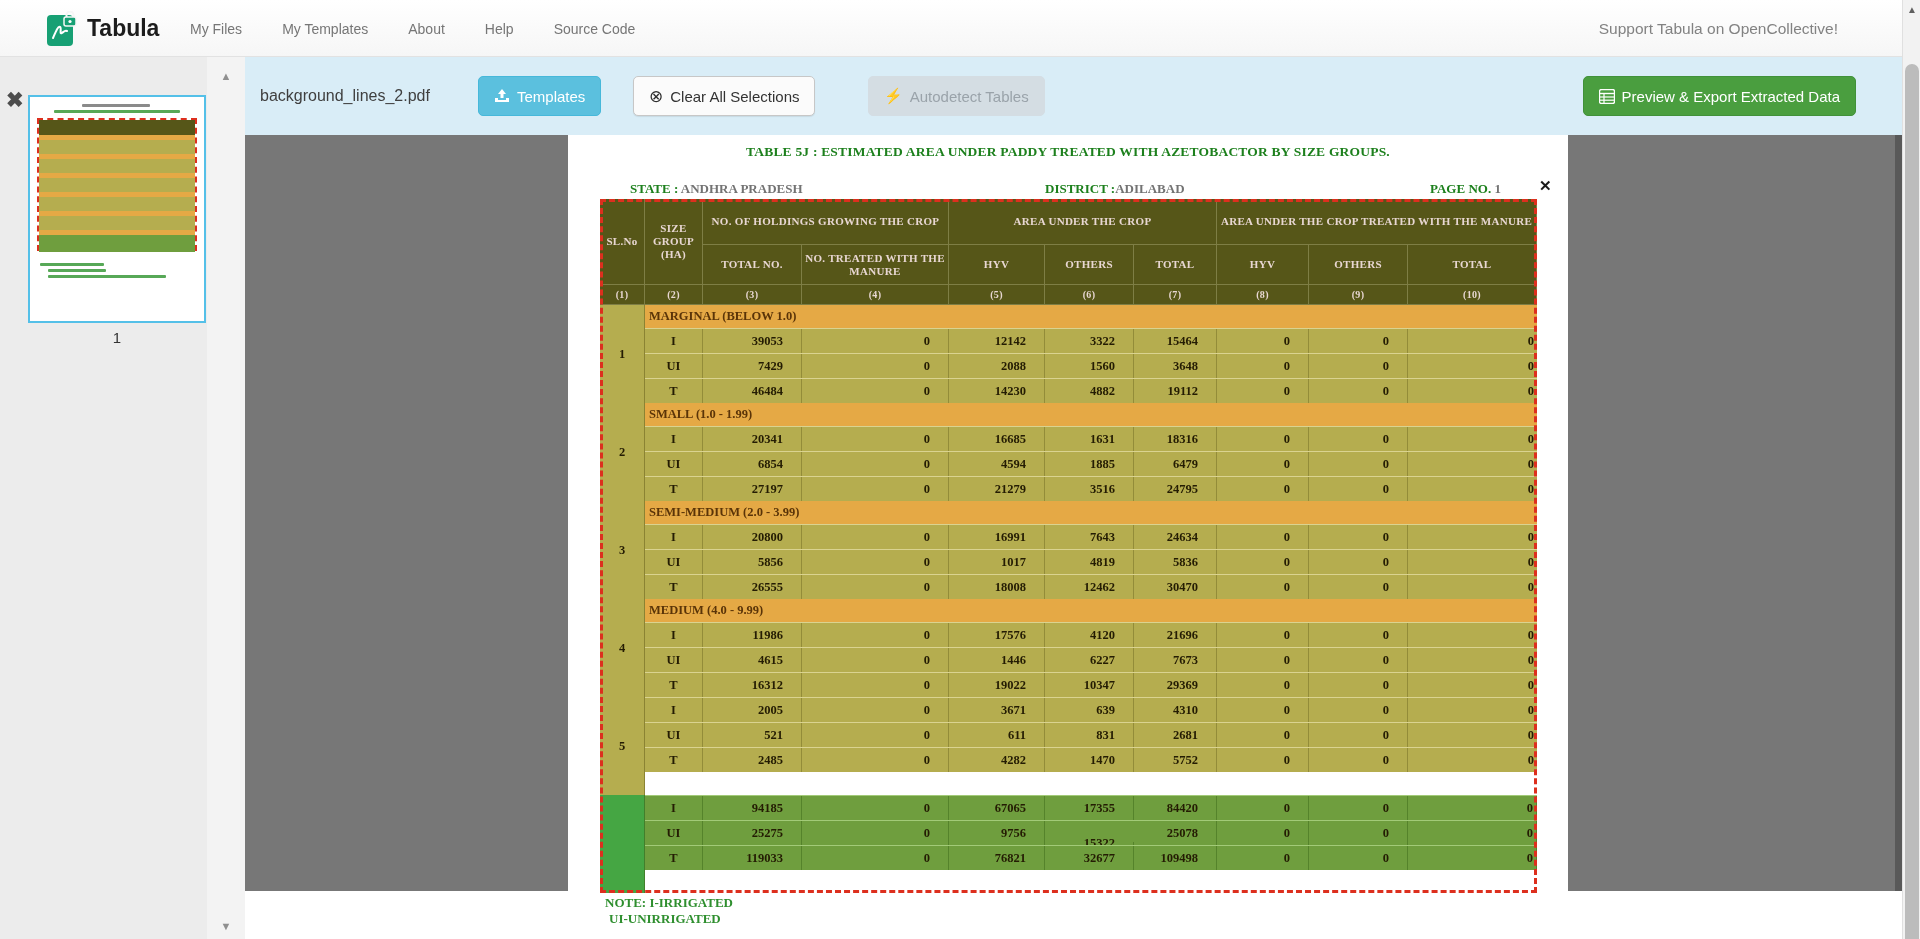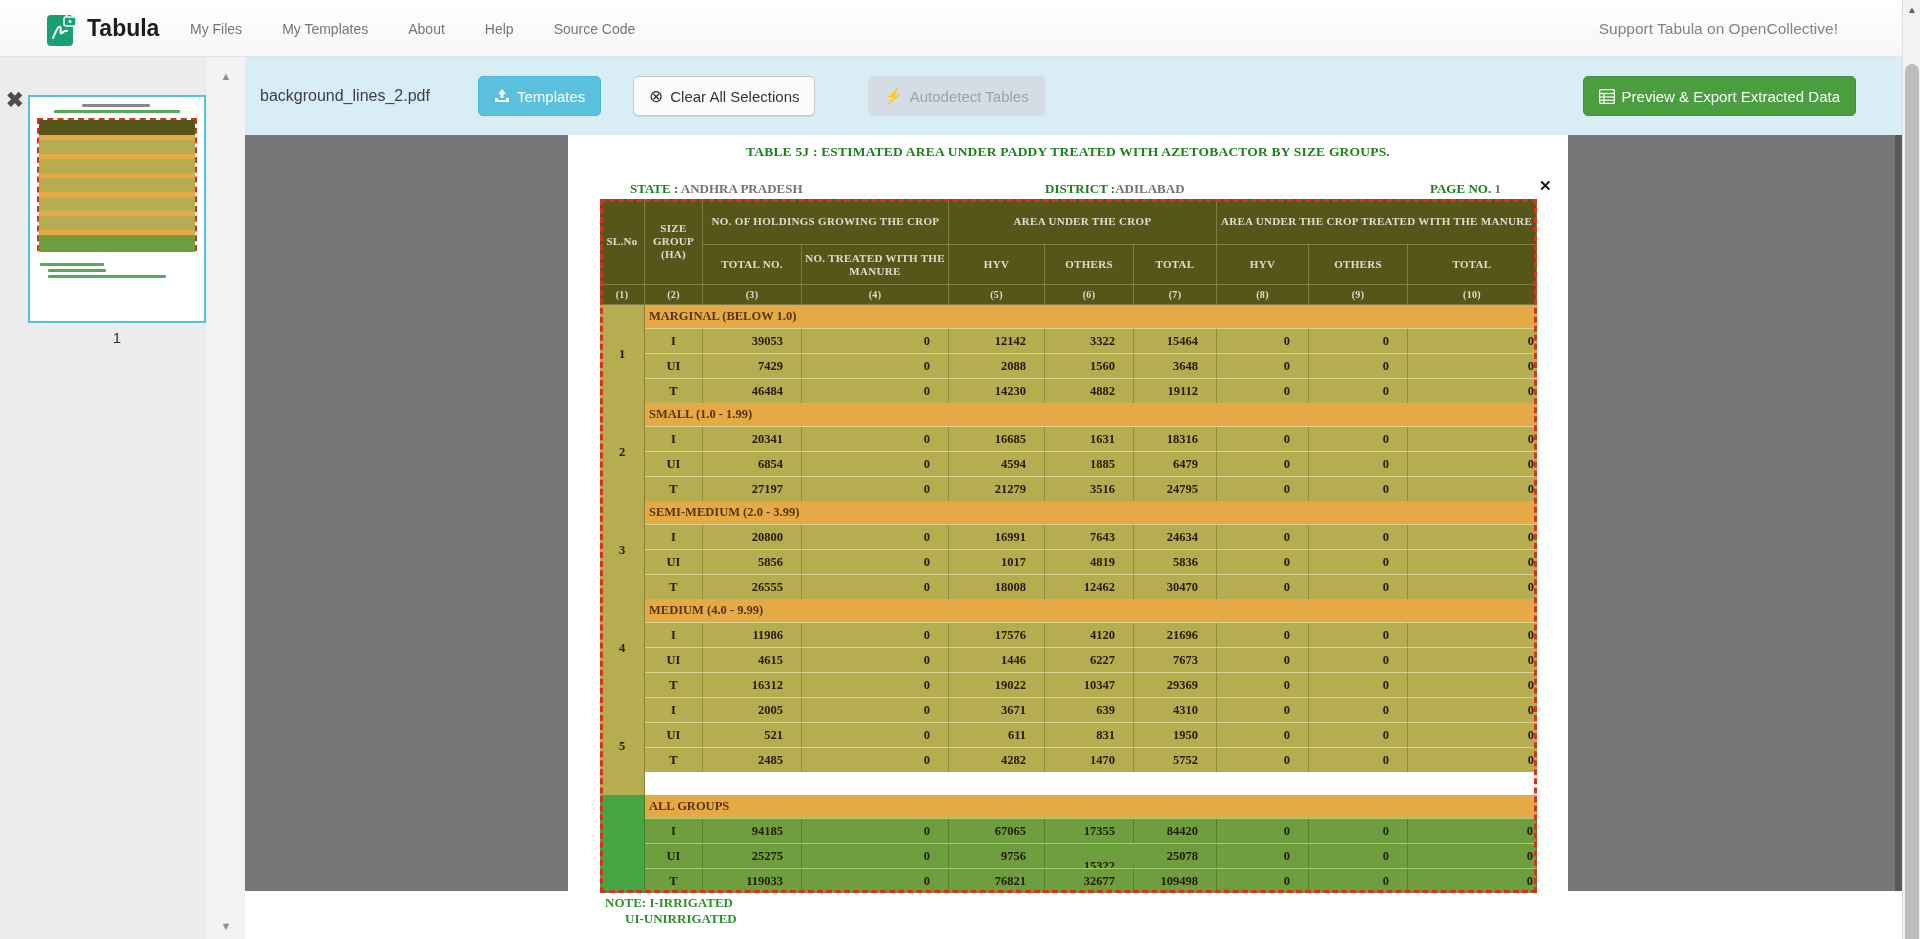--- a/index.html
+++ b/index.html
@@ -56,21 +56,21 @@
   .pdf-page { position:absolute; left:323px; top:0; width:1000px; height:804px; background:#ffffff;
               font-family:"Liberation Serif", serif; cursor:crosshair; }
   .pdf-title { position:absolute; left:0; top:9px; width:100%; text-align:center;
                color:#1d801d; font-weight:bold; font-size:13.5px; letter-spacing:.2px; }
   .pdf-meta { position:absolute; top:46px; font-weight:bold; font-size:13px; white-space:nowrap; }
   .meta-green { color:#1d801d; }
   .meta-dark { color:#737373; }
   .sel-close { position:absolute; left:971px; top:43px; font-family:"Liberation Sans",sans-serif;
                font-size:15px; font-weight:bold; color:#1a1a1a; cursor:pointer; line-height:1; }
   .pdf-notes { position:absolute; left:37px; top:760px; color:#2f8f2f; font-weight:bold; font-size:13px; line-height:16px; }
-  .pdf-notes .n2 { margin-left:20px; }
+  .pdf-notes .n2 { margin-left:4px; }
 
   
   .pdf-table { position:absolute; left:32px; top:64px; width:937px;
                font-family:"Liberation Serif", serif; font-weight:bold; color:#241c03; }
   .hrow { display:flex; }
   .hcell { background:#565618; color:#e8d7d2; border-right:1px solid #7e7e45; border-bottom:1px solid #7e7e45;
            display:flex; align-items:center; justify-content:center; text-align:center;
            font-size:11px; line-height:13px; letter-spacing:.3px; padding:2px; }
   .hcol { display:flex; flex-direction:column; }
   .numcell { height:20px; font-size:10px; }
@@ -415,42 +415,41 @@
                 <div class="dcell" style="width: 92px;">0</div>
                 <div class="dcell" style="width: 99px;">0</div>
                 <div class="dcell last" style="width: 129px;">0</div>
               </div>
               <div class="drow">
                 <div class="dcell lbl" style="width: 58px;">UI</div>
                 <div class="dcell" style="width: 99px;">521</div>
                 <div class="dcell" style="width: 147px;">0</div>
                 <div class="dcell" style="width: 96px;">611</div>
                 <div class="dcell" style="width: 89px;">831</div>
-                <div class="dcell" style="width: 83px;">1950</div>
+                <div class="dcell" style="width: 83px;">2681</div>
                 <div class="dcell" style="width: 92px;">0</div>
                 <div class="dcell" style="width: 99px;">0</div>
                 <div class="dcell last" style="width: 129px;">0</div>
               </div>
               <div class="drow">
                 <div class="dcell lbl" style="width: 58px;">T</div>
                 <div class="dcell" style="width: 99px;">2485</div>
                 <div class="dcell" style="width: 147px;">0</div>
                 <div class="dcell" style="width: 96px;">4282</div>
                 <div class="dcell" style="width: 89px;">1470</div>
                 <div class="dcell" style="width: 83px;">5752</div>
                 <div class="dcell" style="width: 92px;">0</div>
                 <div class="dcell" style="width: 99px;">0</div>
                 <div class="dcell last" style="width: 129px;">0</div>
               </div>
             </div>
           </div>
           <div class="section" style="height: 98px;">
             <div class="slcell green" style="width: 45px;"></div>
             <div class="sec-right">
-              <div class="band">ALL GROUPS</div>
               <div class="drow green">
                 <div class="dcell lbl" style="width: 58px;">I</div>
                 <div class="dcell" style="width: 99px;">94185</div>
                 <div class="dcell" style="width: 147px;">0</div>
                 <div class="dcell" style="width: 96px;">67065</div>
                 <div class="dcell" style="width: 89px;">17355</div>
                 <div class="dcell" style="width: 83px;">84420</div>
                 <div class="dcell" style="width: 92px;">0</div>
                 <div class="dcell" style="width: 99px;">0</div>
                 <div class="dcell last" style="width: 129px;">0</div>

